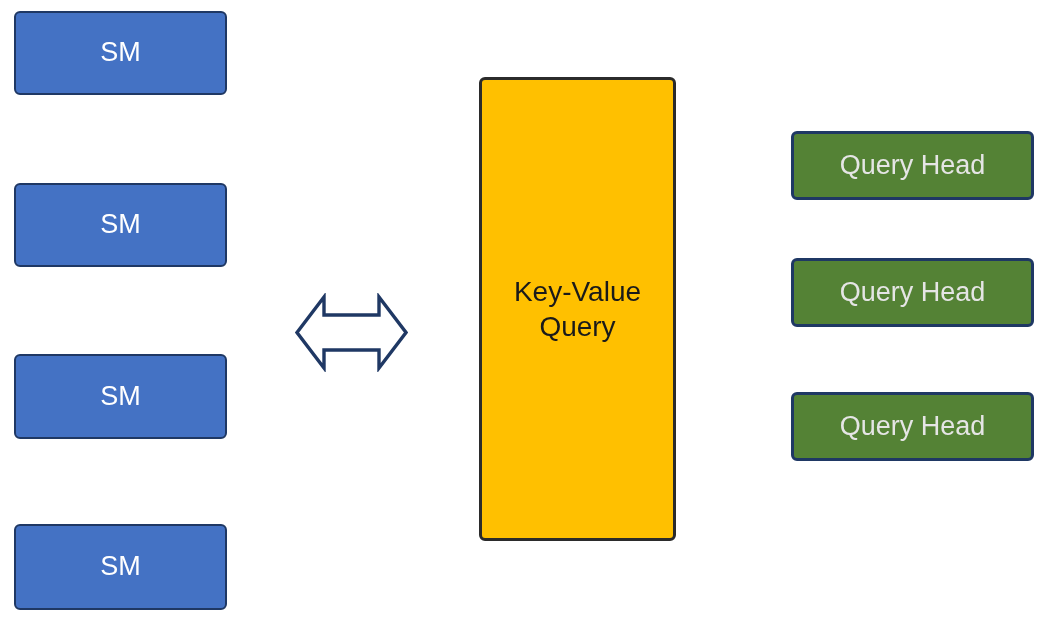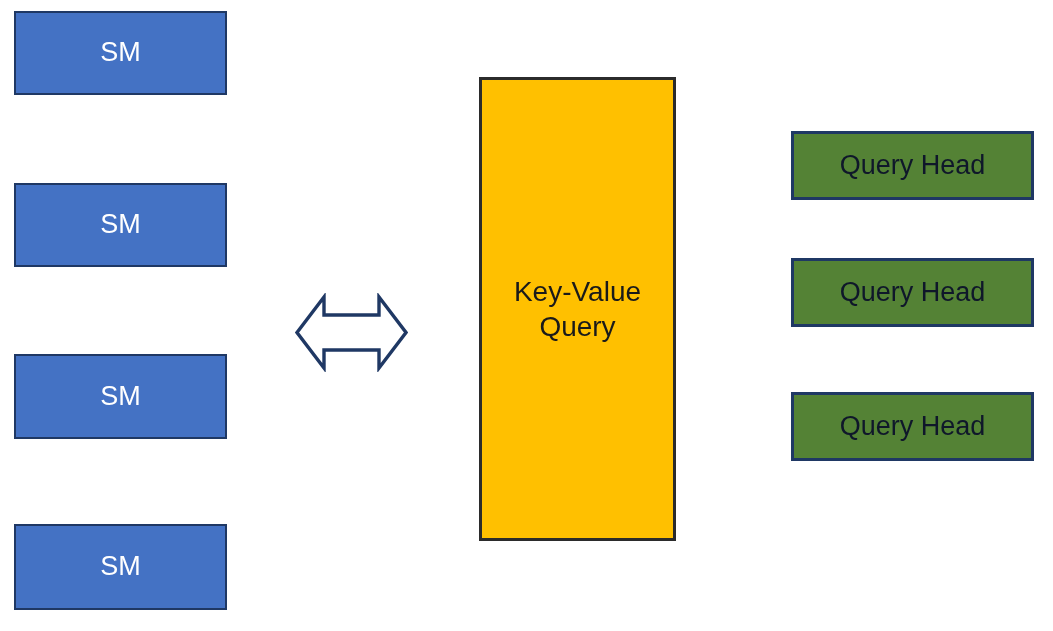--- a/index.html
+++ b/index.html
@@ -19,20 +19,21 @@
     overflow: hidden;
   }
   .box {
     position: absolute;
     box-sizing: border-box;
     display: flex;
     align-items: center;
     justify-content: center;
     text-align: center;
     line-height: 1.25;
+    border-radius: 6px;
   }
   .sm-box {
     background: #4472C4;
     border: 2px solid #1F3864;
     color: #ffffff;
     font-size: 27px;
     font-weight: 400;
   }
   .kv-box {
     background: #FFC000;
@@ -43,21 +44,21 @@
   }
   .kv-label {
     display: block;
     width: 100%;
     padding: 0 6px;
     box-sizing: border-box;
   }
   .q-box {
     background: #548235;
     border: 3px solid #1F3864;
-    color: #0f172a;
+    color: #e5e5e5;
     font-size: 27px;
     font-weight: 400;
   }
   .arrow-wrap {
     position: absolute;
   }
   .arrow-wrap svg {
     display: block;
   }
 </style>

